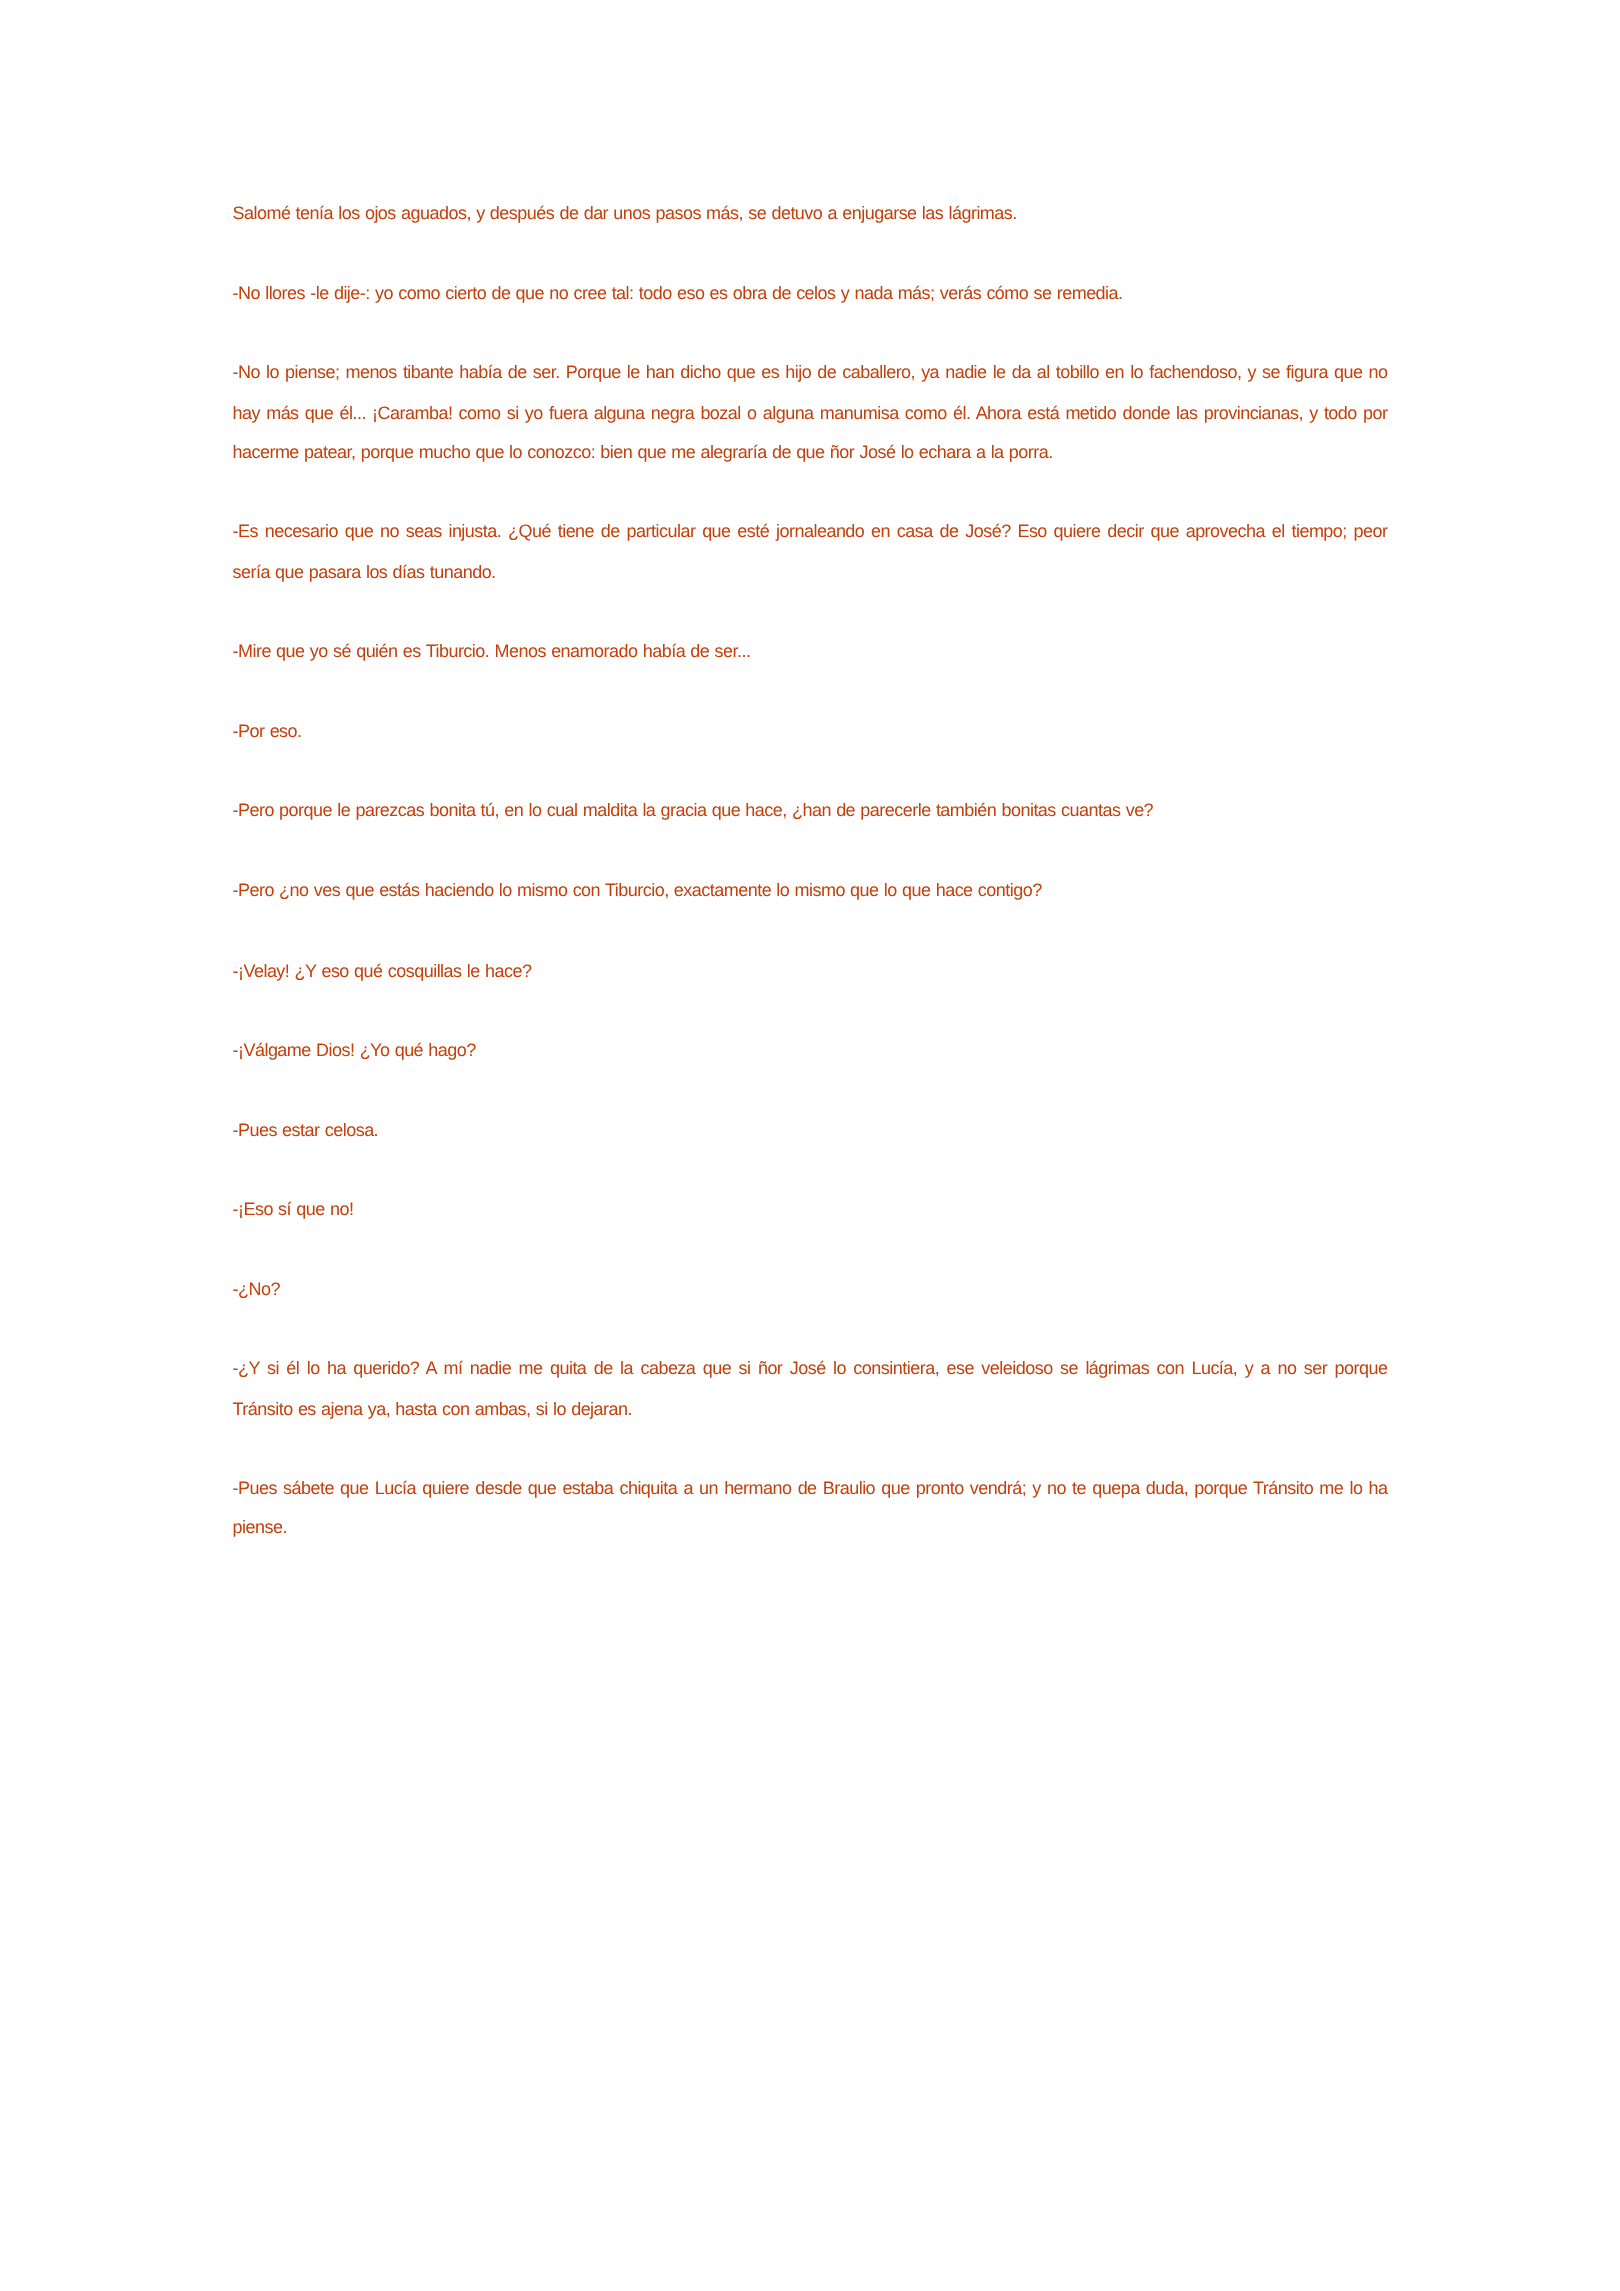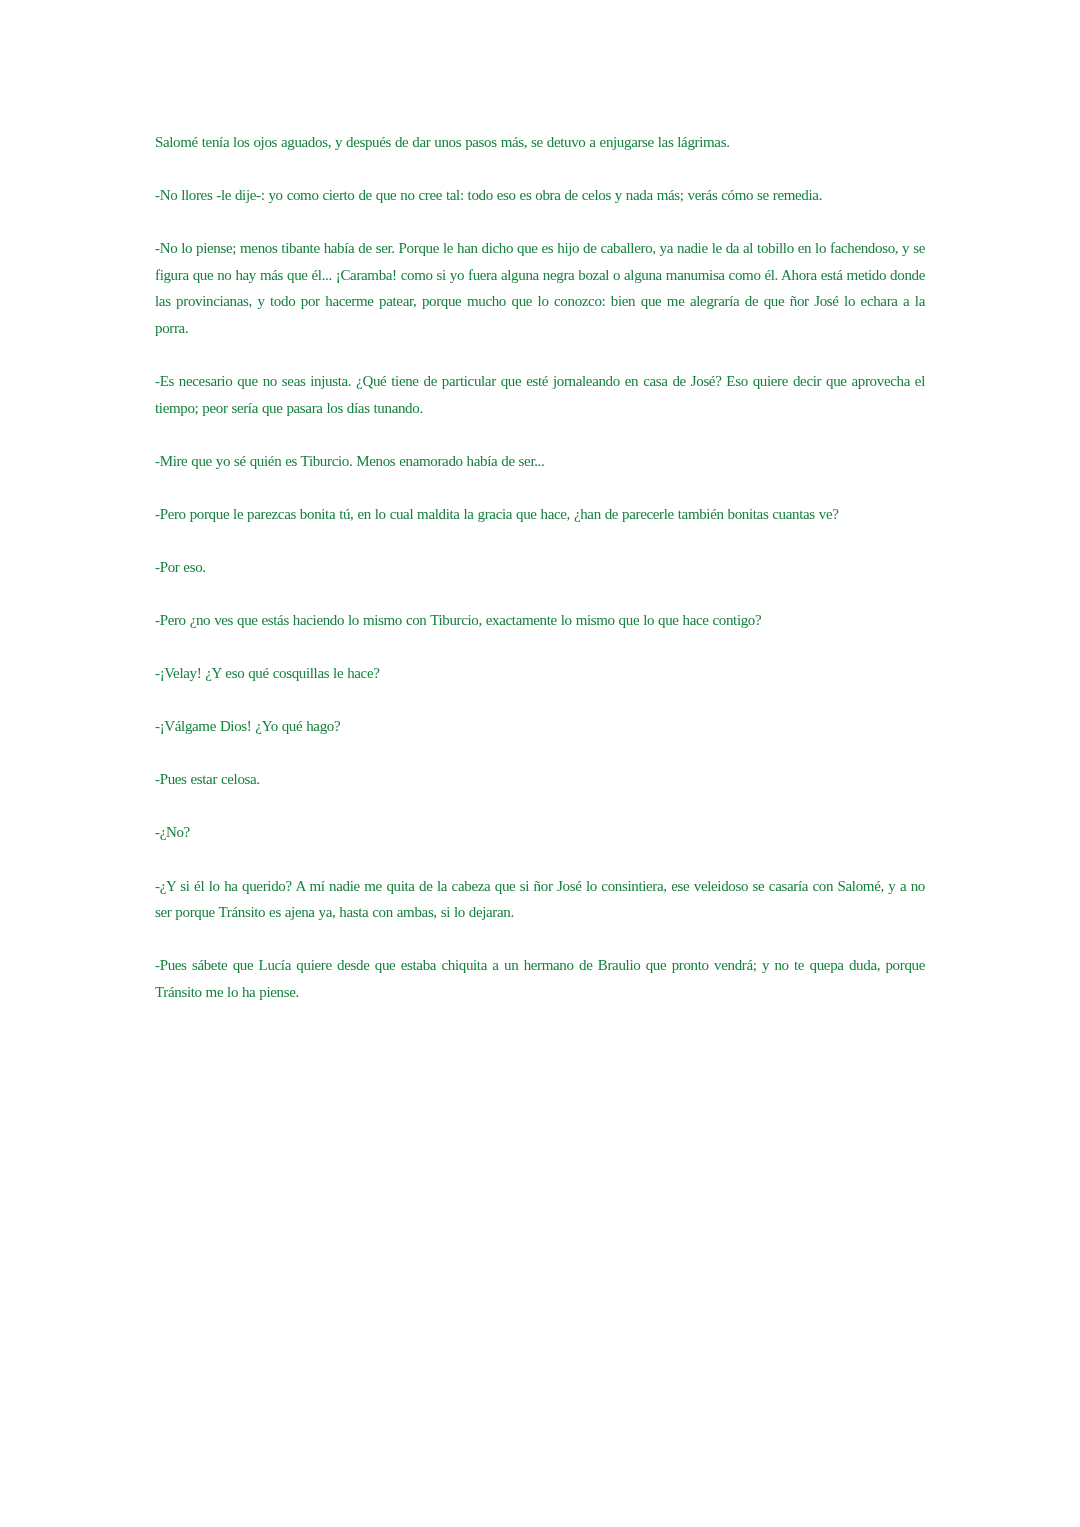--- a/index.html
+++ b/index.html
@@ -11,44 +11,45 @@
       width: 1080px;
       height: 1527px;
       position: relative;
       overflow: hidden;
     }
     .page {
       position: absolute;
       left: 155px;
       top: 129px;
       width: 770px;
-      color: #15803d;
-      font-family: Liberation Serif, serif;
-      font-size: 15px;
+      color: #c2410c;
+      font-family: Liberation Sans, sans-serif;
+      font-size: 12px;
       line-height: 26.6px;
       letter-spacing: -0.35px;
       word-spacing: 0.5px;
     }
     .para {
       margin: 0 0 26.5px 0;
       text-align: justify;
       text-align-last: left;
     }
   </style>
 </head>
 <body>
 
 <div class="page">
   <p class="para">Salomé tenía los ojos aguados, y después de dar unos pasos más, se detuvo a enjugarse las lágrimas.</p>
   <p class="para">-No llores -le dije-: yo como cierto de que no cree tal: todo eso es obra de celos y nada más; verás cómo se remedia.</p>
   <p class="para">-No lo piense; menos tibante había de ser. Porque le han dicho que es hijo de caballero, ya nadie le da al tobillo en lo fachendoso, y se figura que no hay más que él... ¡Caramba! como si yo fuera alguna negra bozal o alguna manumisa como él. Ahora está metido donde las provincianas, y todo por hacerme patear, porque mucho que lo conozco: bien que me alegraría de que ñor José lo echara a la porra.</p>
   <p class="para">-Es necesario que no seas injusta. ¿Qué tiene de particular que esté jornaleando en casa de José? Eso quiere decir que aprovecha el tiempo; peor sería que pasara los días tunando.</p>
   <p class="para">-Mire que yo sé quién es Tiburcio. Menos enamorado había de ser...</p>
+  <p class="para">-Por eso.</p>
   <p class="para">-Pero porque le parezcas bonita tú, en lo cual maldita la gracia que hace, ¿han de parecerle también bonitas cuantas ve?</p>
-  <p class="para">-Por eso.</p>
   <p class="para">-Pero ¿no ves que estás haciendo lo mismo con Tiburcio, exactamente lo mismo que lo que hace contigo?</p>
   <p class="para">-¡Velay! ¿Y eso qué cosquillas le hace?</p>
   <p class="para">-¡Válgame Dios! ¿Yo qué hago?</p>
   <p class="para">-Pues estar celosa.</p>
+  <p class="para">-¡Eso sí que no!</p>
   <p class="para">-¿No?</p>
-  <p class="para">-¿Y si él lo ha querido? A mí nadie me quita de la cabeza que si ñor José lo consintiera, ese veleidoso se casaría con Salomé, y a no ser porque Tránsito es ajena ya, hasta con ambas, si lo dejaran.</p>
+  <p class="para">-¿Y si él lo ha querido? A mí nadie me quita de la cabeza que si ñor José lo consintiera, ese veleidoso se lágrimas con Lucía, y a no ser porque Tránsito es ajena ya, hasta con ambas, si lo dejaran.</p>
   <p class="para">-Pues sábete que Lucía quiere desde que estaba chiquita a un hermano de Braulio que pronto vendrá; y no te quepa duda, porque Tránsito me lo ha piense.</p>
 </div>
 
 </body></html>

